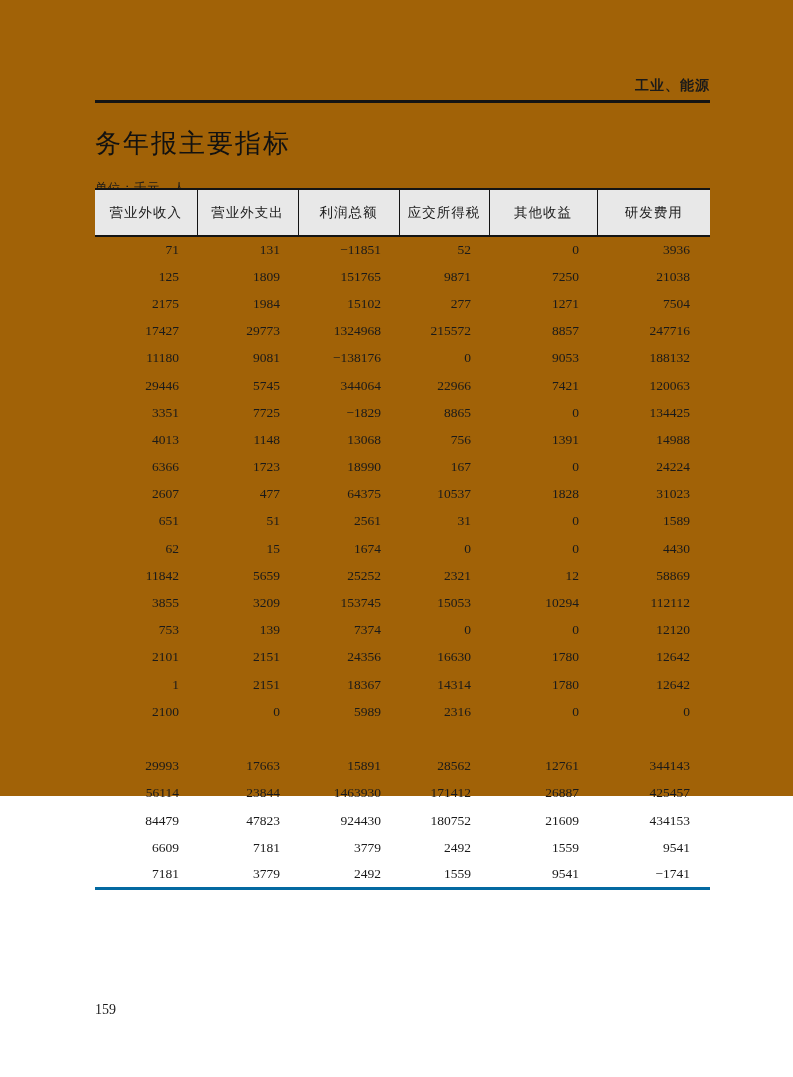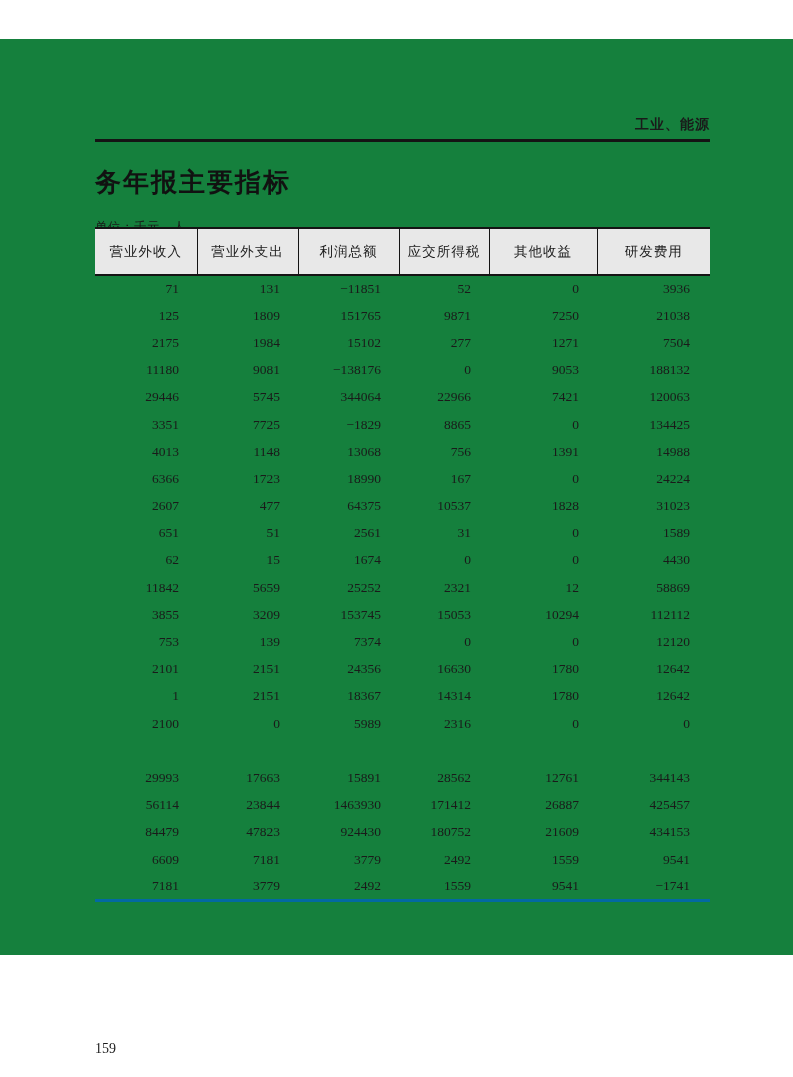--- a/index.html
+++ b/index.html
@@ -3,34 +3,34 @@
 <meta charset="utf-8">
 <style>
   * { margin:0; padding:0; box-sizing:border-box; }
   html,body { background:#ffffff; }
   body {
     width:793px; height:1077px;
     font-family:"Liberation Serif","DejaVu Serif",serif;
     color:#1a1a1a;
     position:relative;
   }
-  .page { position:absolute; left:0; top:0; width:793px; height:916px; background:#15803d;margin-top:39px; }
+  .page { position:absolute; left:0; top:0; width:793px; height:796px; background:#a16207; }
   .content { position:absolute; left:95px; top:0; width:615px; }
 
   .running-head {
     position:absolute; top:77px; left:0; width:615px;
     text-align:right; font-size:14px; font-weight:bold; letter-spacing:1px;
   }
   .head-rule {
     position:absolute; top:100px; left:0; width:615px; height:2.5px;
     background:#141414;
   }
   .page-title {
     position:absolute; top:126px; left:0;
-    font-size:26px; font-weight:700; letter-spacing:2px; color:#111;
+    font-size:26px; font-weight:400; letter-spacing:2px; color:#111;
   }
   .unit-note {
     position:absolute; top:180px; left:0; width:615px;
     font-size:12.5px; letter-spacing:0.5px;
   }
 
   table.main {
     position:absolute; top:188px; left:0; width:615px;
     border-collapse:collapse; table-layout:fixed;
     border-top:2px solid #141414;
@@ -113,20 +113,28 @@
           </tr>
           <tr>
             <td>2175</td>
             <td>1984</td>
             <td>15102</td>
             <td>277</td>
             <td>1271</td>
             <td>7504</td>
           </tr>
           <tr>
+            <td>17427</td>
+            <td>29773</td>
+            <td>1324968</td>
+            <td>215572</td>
+            <td>8857</td>
+            <td>247716</td>
+          </tr>
+          <tr>
             <td>11180</td>
             <td>9081</td>
             <td>−138176</td>
             <td>0</td>
             <td>9053</td>
             <td>188132</td>
           </tr>
           <tr>
             <td>29446</td>
             <td>5745</td>

